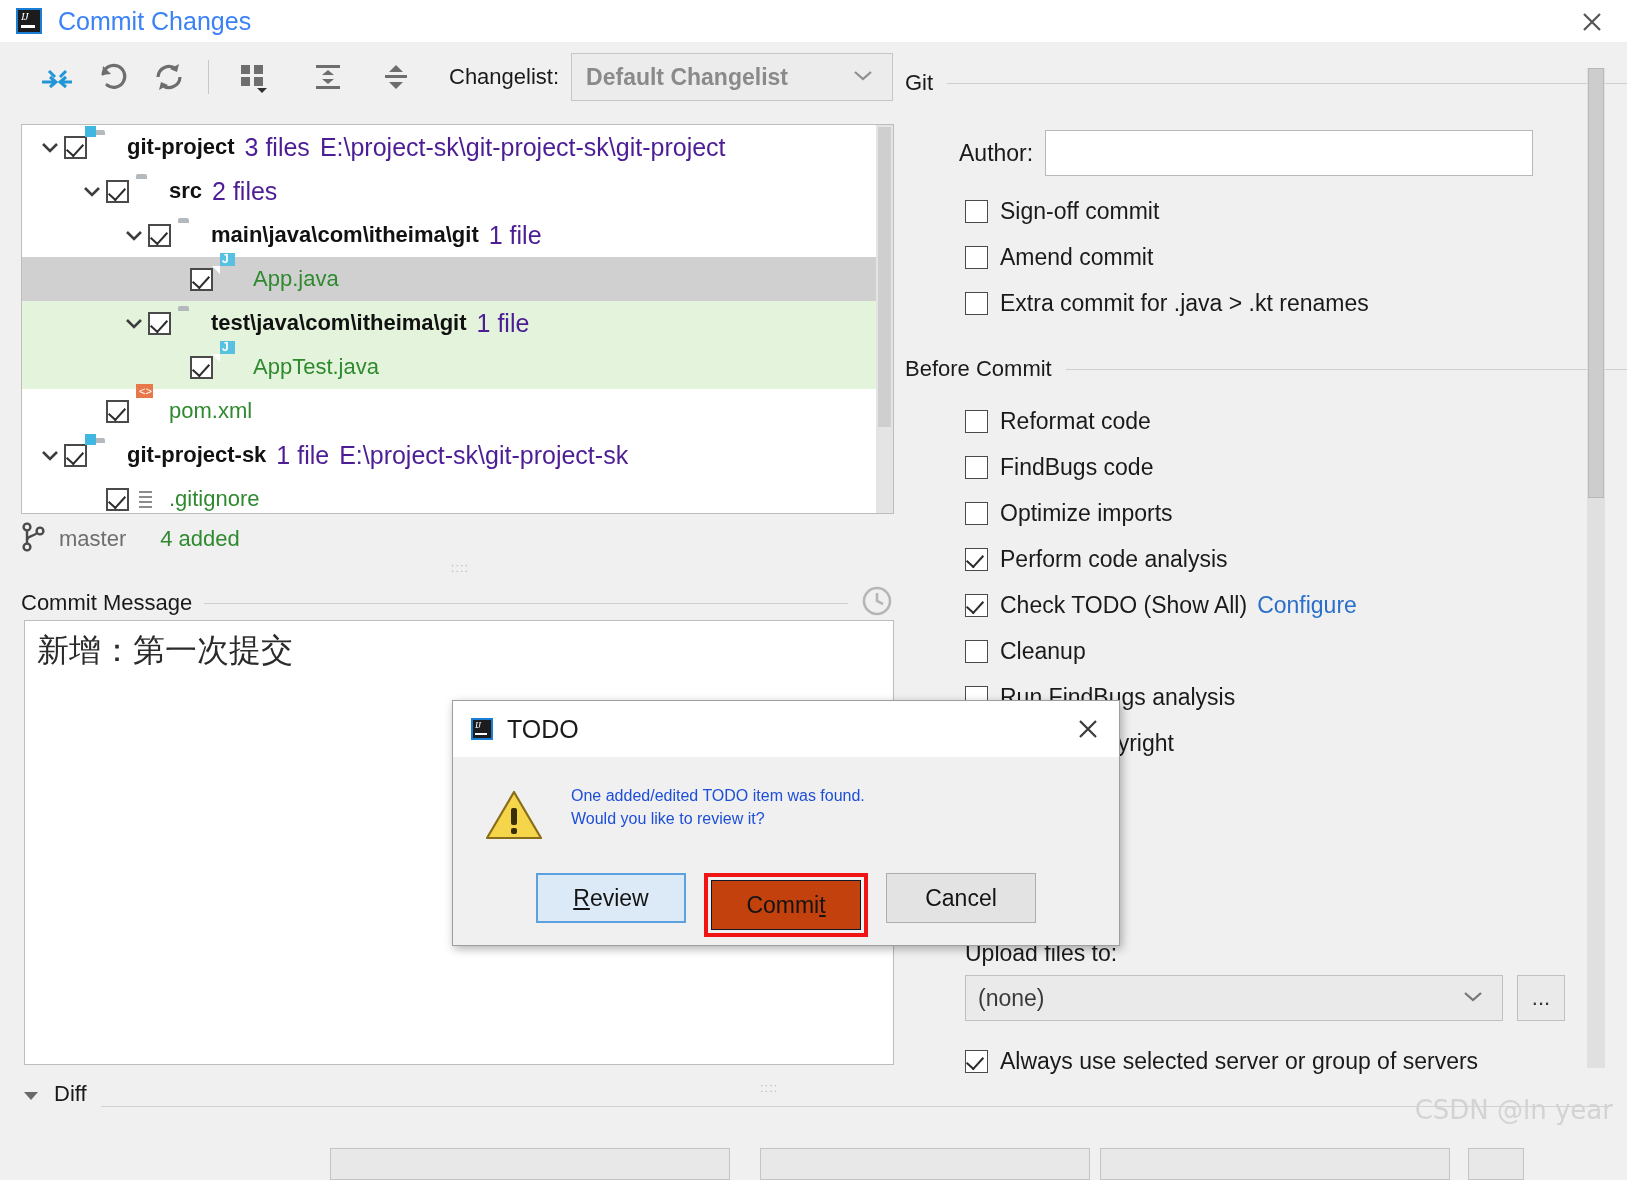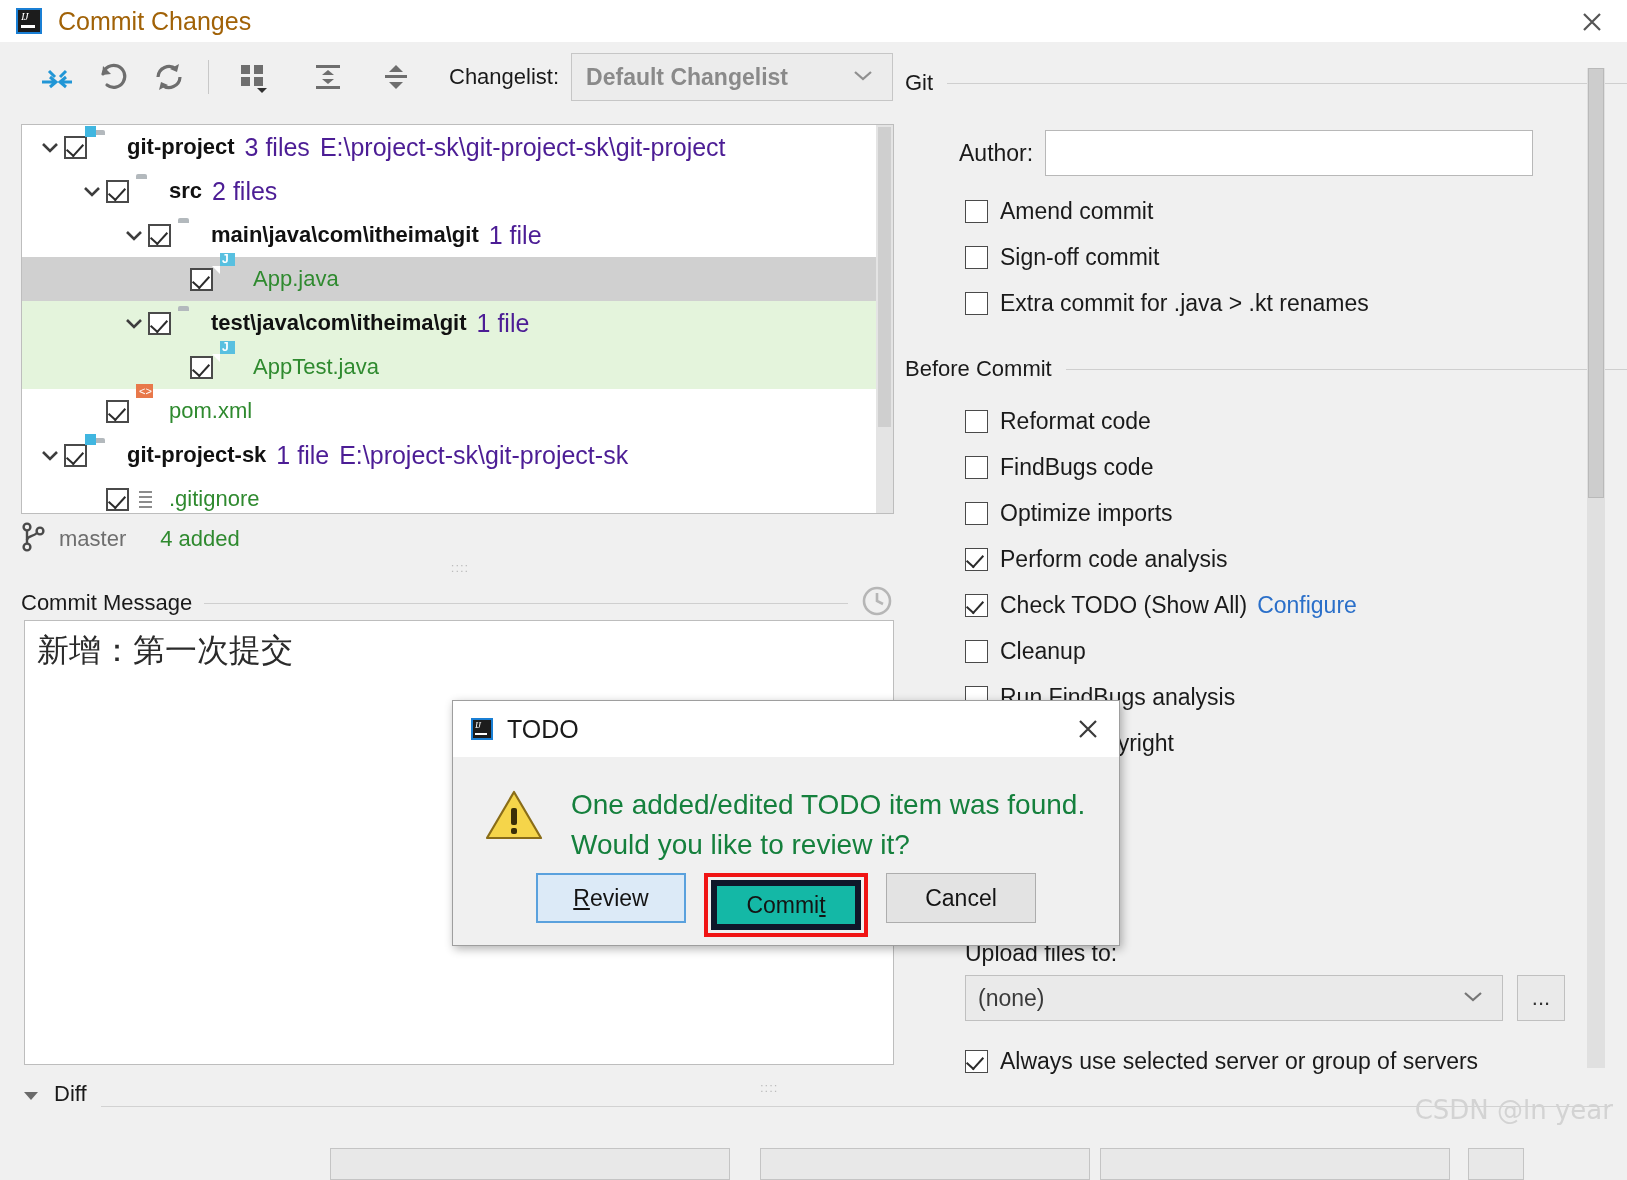--- a/index.html
+++ b/index.html
@@ -25,21 +25,21 @@
   .ij-logo::before {
     content: "IJ"; position: absolute; left: 3px; top: 0px;
     color: #fff; font-size: 11px; font-family: "Liberation Serif", serif;
     letter-spacing: -1px; font-style: italic;
   }
   .ij-logo::after {
     content: ""; position: absolute; left: 3px; bottom: 4px;
     width: 14px; height: 3px; background: #ffffff;
   }
   .titlebar .ttl {
-    margin-left: 16px; font-size: 25px; color: #a16207; font-weight: 400;
+    margin-left: 16px; font-size: 25px; color: #3b82f6; font-weight: 400;
   }
   .win-close {
     position: absolute; right: 18px; top: 6px; width: 34px; height: 30px;
     cursor: pointer;
   }
 
   
   .toolbar {
     position: absolute; left: 0; top: 42px; width: 1627px; height: 70px;
     background: #f0f0f0; display: flex; align-items: center;
@@ -221,33 +221,33 @@
   }
   .dlg-title .ij-logo { width: 22px; height: 22px; margin-left: 18px; }
   .dlg-title .ij-logo::before { font-size: 9px; left: 2px; }
   .dlg-title .ij-logo::after { width: 12px; height: 2px; left: 2px; bottom: 3px; }
   .dlg-title .t { margin-left: 14px; font-size: 25px; color: #1a1a1a; }
   .dlg-close {
     position: absolute; right: 14px; top: 12px; width: 34px; height: 32px; cursor: pointer;
   }
   .dlg-body { display: flex; padding: 28px 0 0 32px; }
   .warn-ico { width: 58px; height: 52px; flex: none; margin-top: 4px; }
-  .dlg-msg { margin-left: 28px; font-size: 28px; color: #15803d; line-height: 1.42; }
+  .dlg-msg { margin-left: 28px; font-size: 16px; color: #1d4ed8; line-height: 1.42; }
   .dlg-btns {
     position: absolute; left: 0; top: 172px; width: 100%;
     display: flex; justify-content: center; gap: 18px;
   }
   .btn {
     height: 50px; min-width: 150px; background: #e3e3e3; border: 1px solid #adadad;
     font-size: 23px; color: #141414; display: flex; align-items: center;
     justify-content: center; cursor: pointer;
   }
   .btn.default { background: #dceaf7; border: 2px solid #5aa1dd; }
   .btn-wrap-hl { border: 4px solid #f01414; padding: 3px; }
-  .btn-wrap-hl .btn { border: 6px solid #0f172a; background: #14b8a6; }
+  .btn-wrap-hl .btn { border: 1px solid #0f172a; background: #c2410c; }
   .u { text-decoration: underline; }
 
   .watermark {
     position: absolute; right: 14px; top: 1095px;
     font-size: 26px; color: #d3d3d3; font-family: "DejaVu Sans", sans-serif;
   }
 </style>
 </head>
 <body>
 
@@ -459,25 +459,25 @@
     <div class="row-author">
       <span class="lbl">Author:</span>
       <div class="author-input">
         <span></span>
       </div>
     </div>
 
     <div id="git-checks" style="margin-top:12px;">
         <div class="ck-row">
           <span class="ck"></span>
+          <span class="ck-lbl">Sign-off commit</span>
+        </div>
+        <div class="ck-row">
+          <span class="ck"></span>
           <span class="ck-lbl">Amend commit</span>
-        </div>
-        <div class="ck-row">
-          <span class="ck"></span>
-          <span class="ck-lbl">Sign-off commit</span>
         </div>
         <div class="ck-row">
           <span class="ck"></span>
           <span class="ck-lbl">Extra commit for .java &gt; .kt renames</span>
         </div>
       </div>
 
     <div class="grp-head" style="margin-top:30px;">
       <span class="lbl">Before Commit</span>
       <span class="rule"></span>

